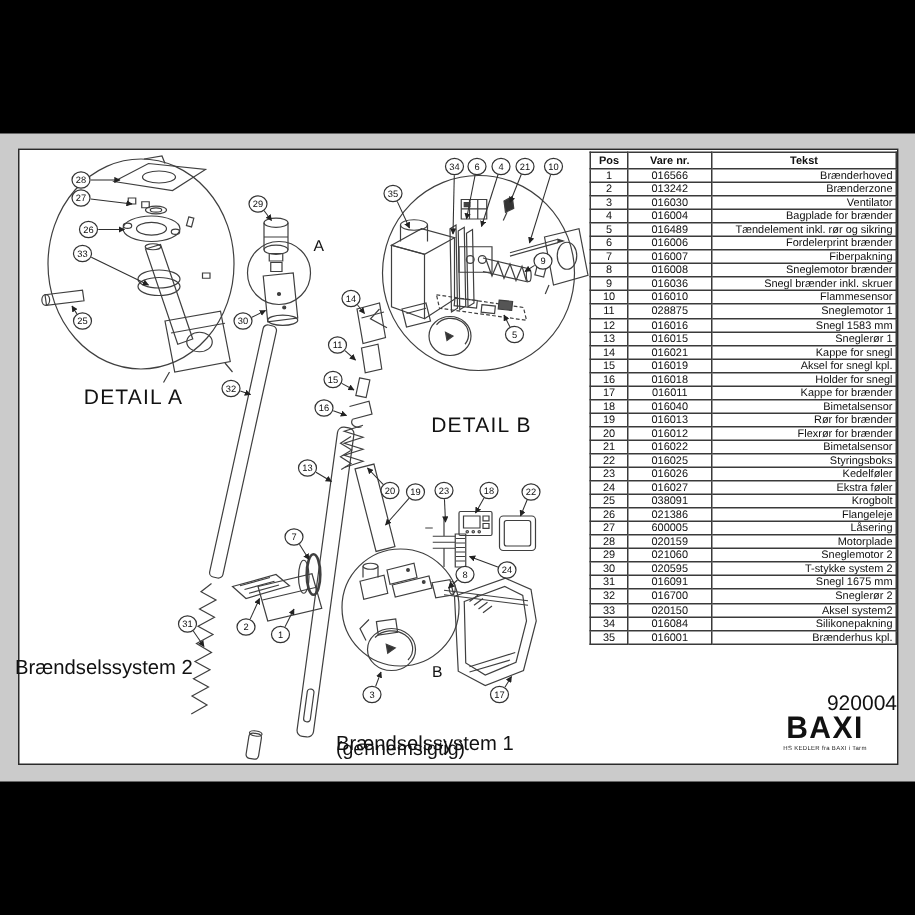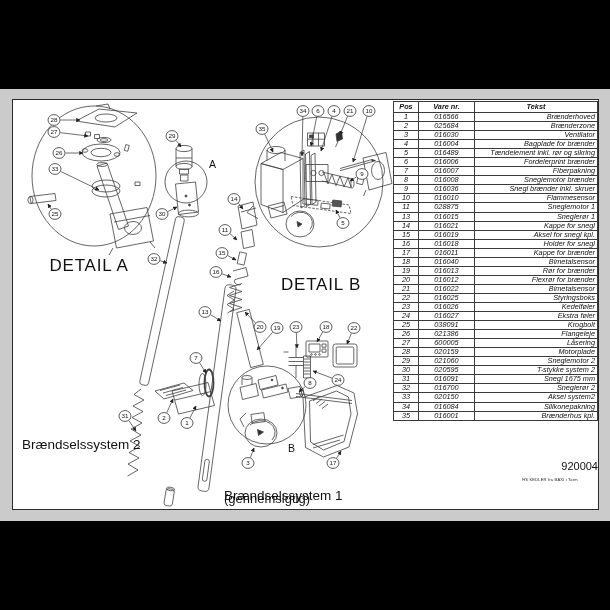--- a/index.html
+++ b/index.html
@@ -15,39 +15,39 @@
   svg.diagram{position:absolute;left:0;top:0;width:610px;height:610px;z-index:2;}
   svg.diagram *{vector-effect:non-scaling-stroke;}
 
   
   .parts-table{
     position:absolute;left:393px;top:101px;width:205px;z-index:3;
     border-collapse:collapse;table-layout:fixed;background:#fff;
     font-size:7.3px;line-height:8px;
   }
   .parts-table,.parts-table th,.parts-table td{border:0.8px solid #3a3a3a;}
-  .parts-table{border:1.6px solid #161616;font-style:italic;}
+  .parts-table{border:1.6px solid #161616;}
   .parts-table th{height:10px;font-weight:bold;padding:0 1px;white-space:nowrap;overflow:hidden;}
   .parts-table td{height:9.05px;padding:0 2px;white-space:nowrap;overflow:hidden;box-sizing:border-box;}
   .parts-table td.c-pos{text-align:center;padding:0;}
   .parts-table td.c-vare{text-align:center;}
   .parts-table td.c-tekst{text-align:right;}
   .col-pos{width:25px;}.col-vare{width:56px;}
 
   .sheet-number{
     position:absolute;left:393px;top:460px;width:205px;text-align:right;
-    font-size:11px;z-index:3;
+    font-size:14px;z-index:3;
   }
   .logo{position:absolute;left:505px;top:477px;width:90px;text-align:center;z-index:3;}
   .logo .brand{font-weight:bold;font-size:20px;letter-spacing:1px;line-height:19px;transform:scaleY(1.04);}
   .logo .tagline{font-size:4px;letter-spacing:.2px;color:#222;line-height:5px;}
 
   
   .lbl{position:absolute;z-index:3;white-space:nowrap;}
-  .lbl-detail{font-size:17px;letter-spacing:.8px;transform:translateX(-50%);}
+  .lbl-detail{font-size:14px;letter-spacing:.8px;transform:translateX(-50%);}
   .lbl-system{font-size:13.5px;}
   .lbl-marker{font-size:10.5px;}
 </style>
 </head>
 <body>
 
 <div class="gray-band"></div>
 <div class="page"></div>
 
 <svg class="diagram" viewBox="0 0 610 610">
@@ -386,21 +386,21 @@
       <line x1="264.80446073247606" y1="134.23237848548675" x2="273" y2="152" stroke="#2f2f2f" stroke-width="0.7" marker-end="url(#arr)"></line>
       <g>
         <ellipse cx="262" cy="129" rx="6" ry="5.4" fill="#fff" stroke="#333" stroke-width="0.8"></ellipse>
         <text x="262" y="129" text-anchor="middle" dy="2.2" font-size="6.2" fill="#111" font-family="&quot;Liberation Sans&quot;,sans-serif">35</text>
       </g>
     </g>
 </svg>
 
 <div class="lbl lbl-detail" style="left:89px;top:256px;">DETAIL A</div>
 <div class="lbl lbl-detail" style="left:321px;top:253px;margin-top:22px;">DETAIL B</div>
-<div class="lbl lbl-system" style="left:22px;top:437px;">Brændselssystem 2</div>
+<div class="lbl lbl-system" style="left:10px;top:437px;">Brændselssystem 2</div>
 <div class="lbl lbl-system" style="left:224px;top:488px;">Brændselssystem 1</div>
 <div class="lbl lbl-system" style="left:224px;top:491px;font-size:13px;">(gennemsigtig)</div>
 <div class="lbl lbl-marker" style="left:209px;top:158px;">A</div>
 <div class="lbl lbl-marker" style="left:288px;top:442px;">B</div>
 
 <table class="parts-table">
   <colgroup>
       <col class="col-pos">
       <col class="col-vare">
       <col>
@@ -413,21 +413,21 @@
       </tr>
     </thead>
   <tbody id="parts-body">
       <tr>
         <td class="c-pos">1</td>
         <td class="c-vare">016566</td>
         <td class="c-tekst">Brænderhoved</td>
       </tr>
       <tr>
         <td class="c-pos">2</td>
-        <td class="c-vare">025684</td>
+        <td class="c-vare">013242</td>
         <td class="c-tekst">Brænderzone</td>
       </tr>
       <tr>
         <td class="c-pos">3</td>
         <td class="c-vare">016030</td>
         <td class="c-tekst">Ventilator</td>
       </tr>
       <tr>
         <td class="c-pos">4</td>
         <td class="c-vare">016004</td>
@@ -462,20 +462,25 @@
         <td class="c-pos">10</td>
         <td class="c-vare">016010</td>
         <td class="c-tekst">Flammesensor</td>
       </tr>
       <tr>
         <td class="c-pos">11</td>
         <td class="c-vare">028875</td>
         <td class="c-tekst">Sneglemotor 1</td>
       </tr>
       <tr>
+        <td class="c-pos">12</td>
+        <td class="c-vare">016016</td>
+        <td class="c-tekst">Snegl 1583 mm</td>
+      </tr>
+      <tr>
         <td class="c-pos">13</td>
         <td class="c-vare">016015</td>
         <td class="c-tekst">Sneglerør 1</td>
       </tr>
       <tr>
         <td class="c-pos">14</td>
         <td class="c-vare">016021</td>
         <td class="c-tekst">Kappe for snegl</td>
       </tr>
       <tr>
@@ -582,14 +587,15 @@
         <td class="c-pos">35</td>
         <td class="c-vare">016001</td>
         <td class="c-tekst">Brænderhus kpl.</td>
       </tr>
     </tbody>
 </table>
 
 <div class="sheet-number">920004</div>
 
 <div class="logo">
+  <div class="brand">BAXI</div>
   <div class="tagline">HS KEDLER fra BAXI i Tarm</div>
 </div>
 
 </body></html>

